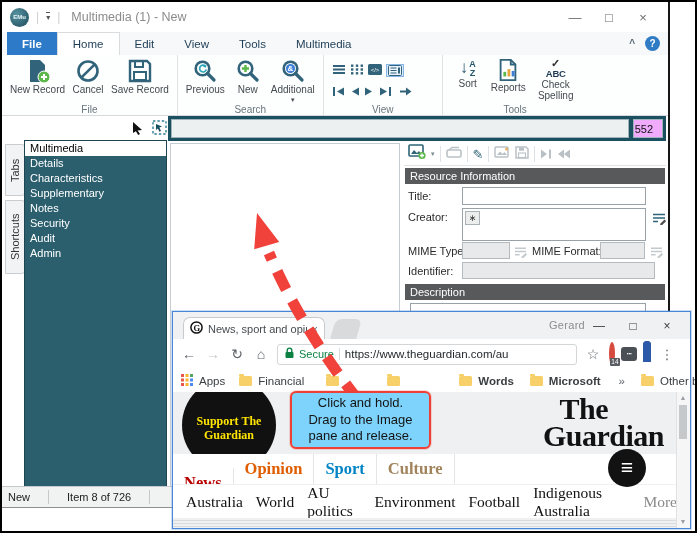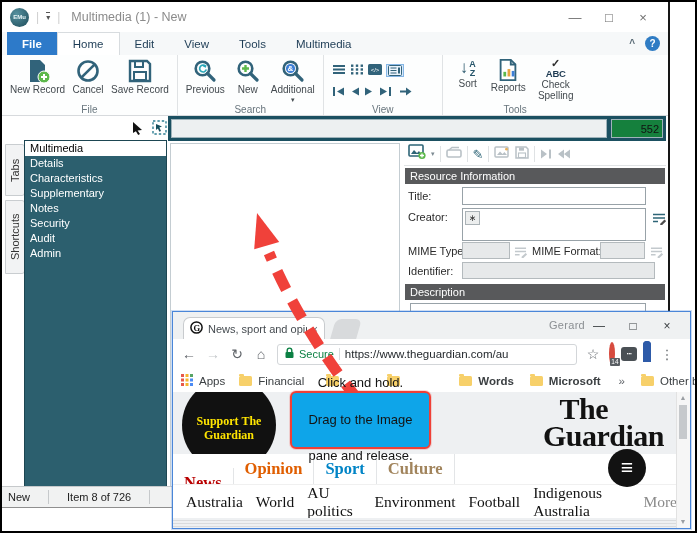--- a/index.html
+++ b/index.html
@@ -40,22 +40,22 @@
   .sort-ico{display:flex;align-items:flex-start;color:#27566b;}
   .sort-d{font-size:17px;line-height:20px;font-weight:bold;}
   .sort-az{display:flex;flex-direction:column;font-size:9px;line-height:9px;font-weight:bold;margin-left:1px;padding-top:2px;}
   .spell-ico{display:flex;flex-direction:column;align-items:center;line-height:10px;}
   .spell-ico .chk{color:#2f2f2f;font-size:11px;line-height:11px;font-weight:bold;}
   .spell-ico .abc{color:#1d3a52;font-size:9.5px;font-weight:bold;letter-spacing:-.3px;}
   .pickrow{position:absolute;top:118px;left:129px;display:flex;gap:8px;align-items:center;}
   .recbar{position:absolute;top:114px;left:166px;width:498px;height:25px;background:#1b5061;display:flex;gap:4px;
     padding:3px;box-sizing:border-box;}
   .rec-sum{flex:1;background:#edf0f1;border:1px solid #9fb3ba;}
-  .rec-count{width:52px;background:#15803d;border:1px solid #9fb3ba;font-size:11px;display:flex;align-items:center;
-    justify-content:flex-end;padding-right:3px;color:#111;box-sizing:border-box;}
+  .rec-count{width:30px;background:#f0abfc;border:1px solid #9fb3ba;font-size:11px;display:flex;align-items:center;
+    justify-content:flex-end;padding-right:9px;color:#111;box-sizing:border-box;}
   .tabstrip{position:absolute;left:0;top:140px;width:22px;}
   .vtab{writing-mode:vertical-rl;transform:rotate(180deg);background:#f2f3f4;border:1px solid #c9cdd0;
     width:18px;margin-left:3px;display:flex;align-items:center;justify-content:center;font-size:11px;color:#333;
     border-radius:3px 0 0 3px;}
   .vtab.t1{height:50px;margin-top:2px;}
   .vtab.t2{height:72px;margin-top:4px;}
   .sbpanel{position:absolute;left:22px;top:138px;width:143px;height:348px;background:#2c5f6e;border:1px solid #1d4652;box-sizing:border-box;}
   .sb-item{height:15px;line-height:15px;padding-left:5px;font-size:11px;color:#fff;}
   .sb-item.sel{background:#fff;color:#000;}
   .imgpane{position:absolute;left:168px;top:141px;width:230px;height:345px;background:#fff;border:1px solid #c4cdd2;box-sizing:border-box;}
@@ -136,23 +136,23 @@
   .gnav2{position:absolute;left:0;right:13px;top:92px;height:33px;background:#fff;display:flex;align-items:center;gap:13px;
     padding-left:13px;font-size:15.5px;color:#121212;border-top:1px solid #f0f0f0;}
   .gnav2 .more{color:#8a8a8a;}
   .pins{position:absolute;left:0;right:13px;top:126px;height:10px;
     background:repeating-linear-gradient(#eef0f2 0 2px,#d9dbdd 2px 3px);}
   .ghamburger{position:absolute;right:44px;top:57px;width:38px;height:38px;border-radius:50%;background:#121212;color:#fff;
     display:flex;align-items:center;justify-content:center;font-size:22px;font-weight:bold;z-index:5;}
 
   
   .arrow-svg{position:absolute;left:0;top:0;width:693px;height:529px;z-index:30;pointer-events:none;}
-  .callout{position:absolute;left:288px;top:389px;width:137px;height:54px;background:#0ea5e9;border:2px solid #ef4037;
+  .callout{position:absolute;left:288px;top:389px;width:137px;height:54px;background:#7dd3fc;border:2px solid #ef4037;
     border-radius:6px;z-index:40;display:flex;flex-direction:column;align-items:center;justify-content:center;
-    font-size:13px;line-height:16.5px;color:#141414;box-shadow:0 0 0 1px rgba(240,65,58,.2);gap:20px;}
+    font-size:13px;line-height:16.5px;color:#141414;box-shadow:0 0 0 1px rgba(240,65,58,.2);}
 </style>
 </head>
 <body>
 
 <div id="screen">
 
   <div class="emu">
     <div class="emu-tb">
       <div class="appicon">
           <span>EMu</span>

